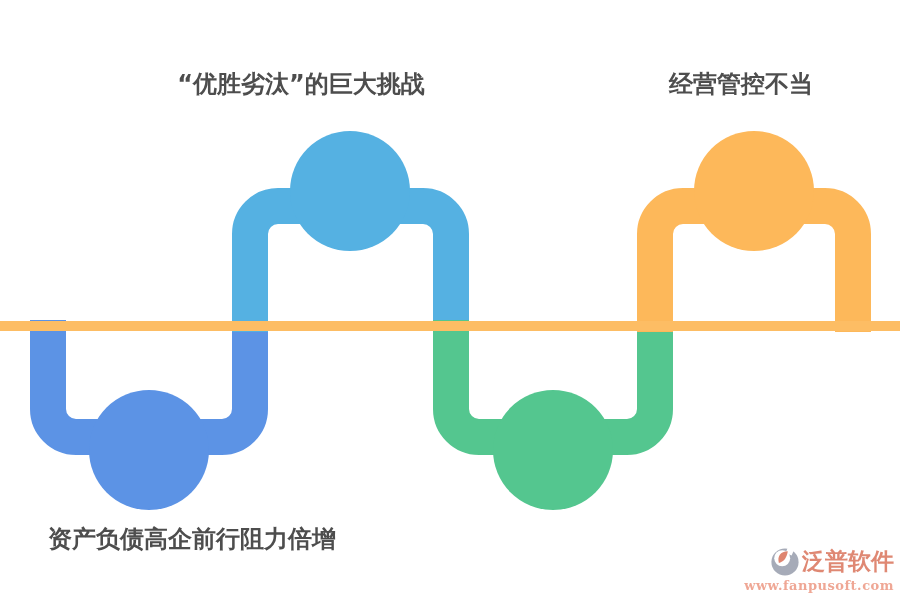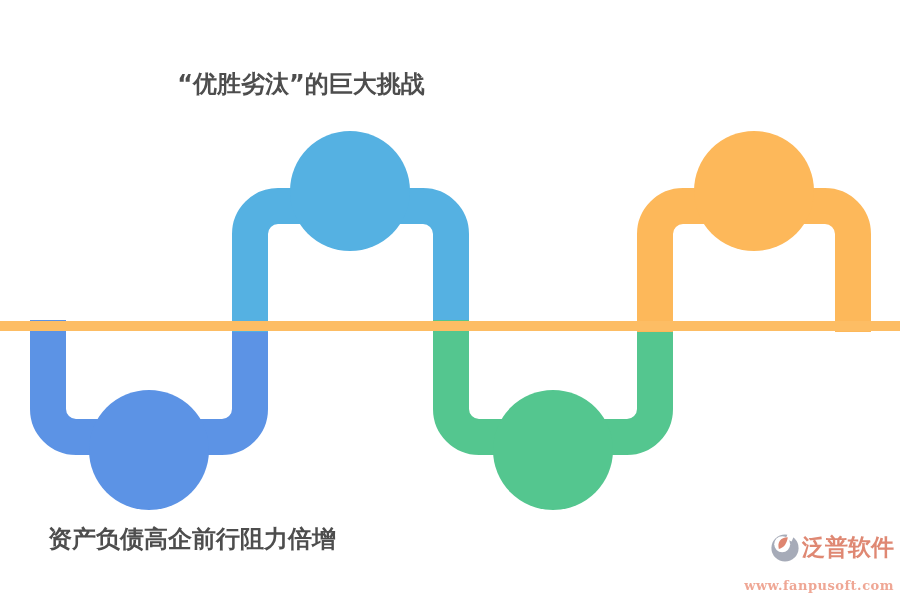--- a/index.html
+++ b/index.html
@@ -55,21 +55,21 @@
     white-space: nowrap;
     line-height: 1.1;
   }
   .brand-url {
     font-family: "DejaVu Serif", serif;
     font-weight: bold;
     font-size: 13px;
     color: #EFA795;
     letter-spacing: 0.5px;
     white-space: nowrap;
-    margin-top: 15px;
+    margin-top: 1px;
   }
 </style>
 </head>
 <body>
 
 <div class="stage">
 
   <svg class="wave" width="900" height="600" viewBox="0 0 900 600">
 
     <path class="tube" d="M48,320 L48,409 A28,28 0 0 0 76,437 L222,437 A28,28 0 0 0 250,409 L250,320" stroke="#5C93E5"></path>
@@ -82,20 +82,21 @@
     <circle cx="553" cy="450" r="60" fill="#54C68F"></circle>
 
     <path class="tube" d="M655,332 L655,234 A28,28 0 0 1 683,206 L825,206 A28,28 0 0 1 853,234 L853,332" stroke="#FDB85A"></path>
     <circle cx="754" cy="191" r="60" fill="#FDB85A"></circle>
 
     <rect x="0" y="321" width="900" height="10" fill="#FDBD64"></rect>
   </svg>
 
   <div class="label" style="left:301px; top:84px;">“优胜劣汰”的巨大挑战</div>
 
+  <div class="label" style="left:741px; top:84px;">经营管控不当</div>
 
   <div class="label" style="left:192px; top:539px;">资产负债高企前行阻力倍增</div>
 
 
   <div class="watermark">
     <div class="row">
       <svg width="30" height="30" viewBox="0 0 32 32">
         <circle cx="16" cy="16" r="14.5" fill="#A6ABB8"></circle>
         <circle cx="13" cy="12" r="8.5" fill="#FFFFFF"></circle>
         <rect x="13" y="-1" width="7" height="8" fill="#FFFFFF" transform="rotate(22 16 16)"></rect>

